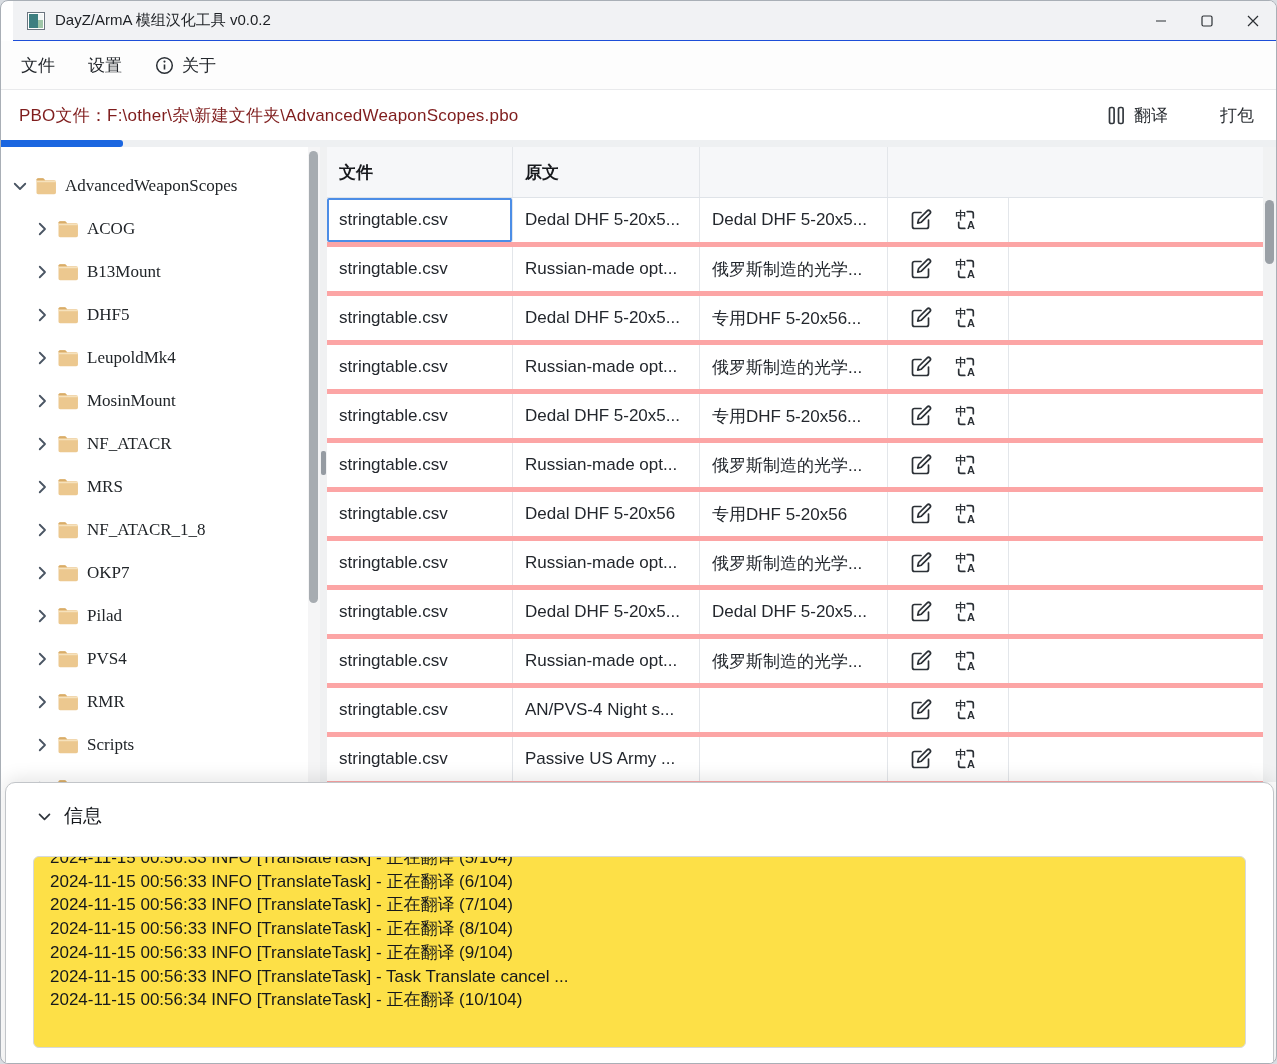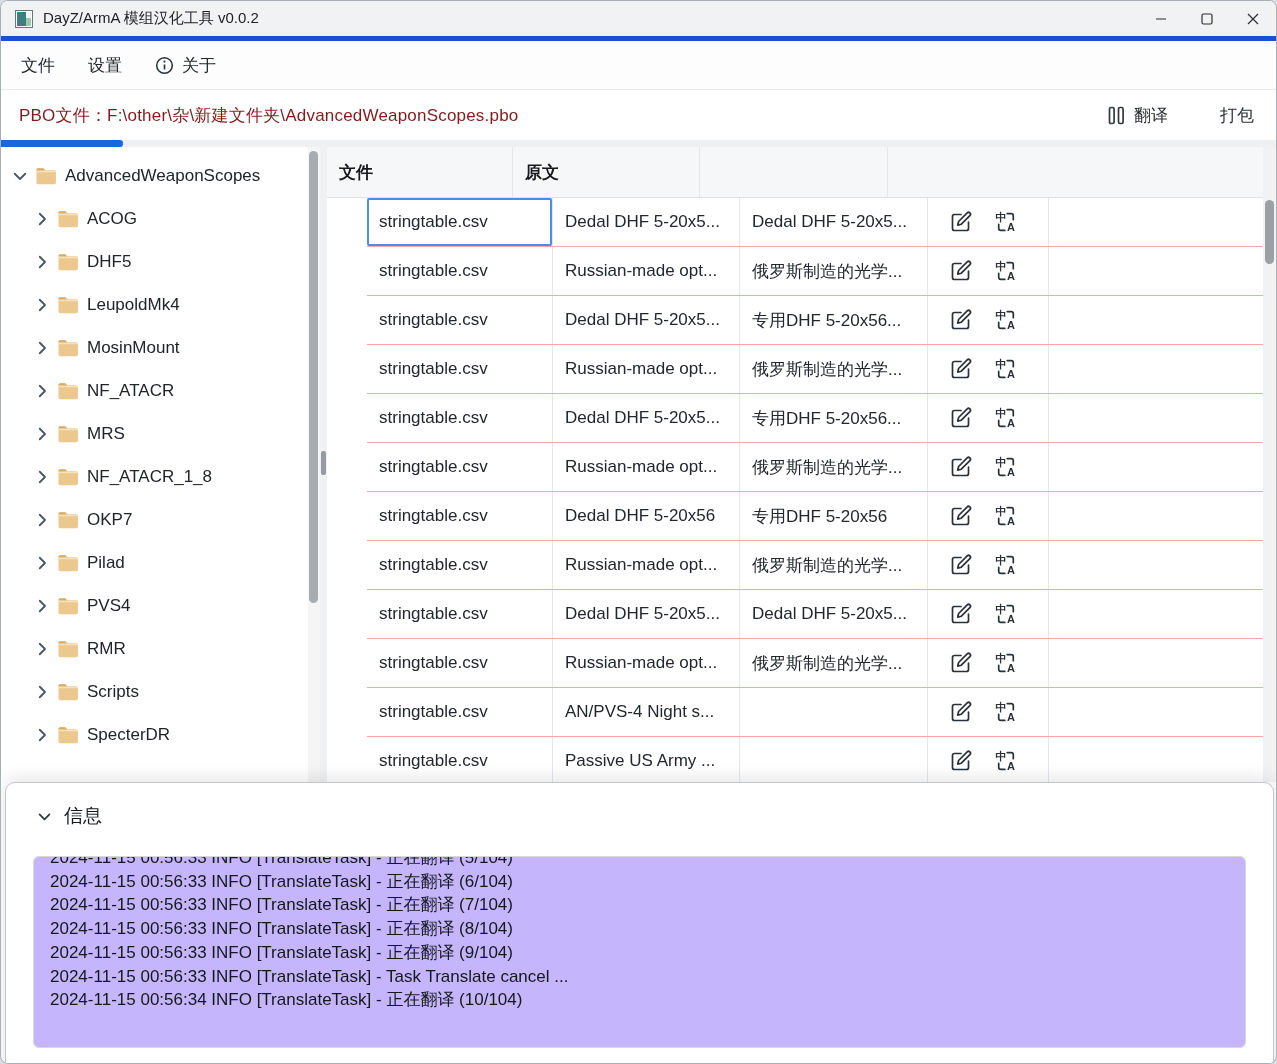--- a/index.html
+++ b/index.html
@@ -1,20 +1,20 @@
 <!DOCTYPE html>
 <html><head>
 <meta charset="utf-8">
 <style>
   html,body{margin:0;padding:0;background:#d9dde2;}
   body{width:1277px;height:1064px;overflow:hidden;font-family:"Liberation Sans","DejaVu Sans",sans-serif;}
   .window{position:relative;width:1277px;height:1064px;background:#fff;border:1px solid #a9afb6;border-radius:8px;box-sizing:border-box;overflow:hidden;}
 
   
-  .titlebar{position:absolute;left:0;top:0;right:0;height:40px;background:#f1f2f4;display:flex;align-items:center;border-bottom:5px solid #1d4ed8;box-sizing:border-box;}
+  .titlebar{position:absolute;left:12px;top:0;right:0;height:40px;background:#f1f2f4;display:flex;align-items:center;border-bottom:1px solid #1d4ed8;box-sizing:border-box;}
   .app-icon{width:18px;height:18px;margin-left:14px;display:inline-block;}
   .titlebar .title{margin-left:10px;font-size:15px;color:#1c1f23;}
   .win-controls{margin-left:auto;display:flex;height:100%;}
   .win-btn{width:46px;height:100%;display:flex;align-items:center;justify-content:center;color:#2b2f33;}
   .win-btn svg{display:block;}
 
   
   .menubar{position:absolute;left:0;top:40px;right:0;height:49px;background:#fdfdfd;border-bottom:1px solid #e9eaec;box-sizing:border-box;display:flex;align-items:center;padding-left:20px;gap:33px;}
   .menu-item{font-size:17px;color:#24282d;display:flex;align-items:center;gap:8px;cursor:default;}
 
@@ -23,53 +23,53 @@
   .path-text{font-size:17px;color:#7f1d1d;letter-spacing:.2px;white-space:nowrap;}
   .toolbar-buttons{margin-left:auto;display:flex;align-items:flex-end;gap:52px;}
   .tool-btn{display:flex;align-items:center;gap:9px;font-size:17px;color:#2a2e33;cursor:default;}
 
   
   .progressbar{position:absolute;left:0;top:139px;right:0;height:7px;background:#eef0f2;}
   .progress-fill{height:100%;background:#1b66e0;border-radius:0 3px 3px 0;width:0;}
 
   
   .main{position:absolute;left:0;top:146px;right:0;height:635px;display:flex;overflow:hidden;background:#fff;}
-  .tree{width:307px;flex:none;padding-top:7px;overflow:hidden;background:#fff;}
+  .tree{width:307px;flex:none;padding-top:17px;overflow:hidden;background:#fff;font-family:Liberation Serif, serif;}
   .tree-row{height:43px;display:flex;align-items:center;white-space:nowrap;}
   .tree-row.root{padding-left:10px;}
   .tree-row.child{padding-left:32px;}
   .tree-chev{width:18px;height:18px;flex:none;color:#4a5563;}
   .tree-folder{width:22px;height:19px;flex:none;margin-left:6px;}
   .tree-label{margin-left:8px;font-size:17px;color:#212529;}
   .tree-scroll{width:12px;flex:none;background:#f5f5f6;position:relative;}
   .tree-scroll .thumb{position:absolute;left:1px;top:4px;width:9px;height:452px;background:#a7acb1;border-radius:5px;}
   .splitter{width:7px;flex:none;background:#f0f1f2;position:relative;}
   .splitter .handle{position:absolute;left:1px;top:304px;width:5px;height:24px;background:#959ba2;border-radius:2px;}
 
   
   .table-wrap{flex:1;position:relative;overflow:hidden;background:#fff;}
   .tbl{position:absolute;left:0;top:0;right:13px;}
   .tbl-row{display:grid;grid-template-columns:186px 187px 188px 121px 1fr;}
   .tbl-row.head{height:51px;background:#f6f7f9;border-bottom:1px solid #dfe3e8;box-sizing:border-box;}
-  .tbl-row.body{height:49px;border-bottom:1px solid #fca5a5;box-sizing:border-box;background:#fff;margin-left:40px;}
+  .tbl-row.body{height:49px;border-bottom:5px solid #fca5a5;box-sizing:border-box;background:#fff;}
   .tbl-cell{display:flex;align-items:center;padding:0 10px 0 12px;border-right:1px solid #e3e6ea;overflow:hidden;white-space:nowrap;font-size:17px;color:#23272d;box-sizing:border-box;}
   .tbl-cell:last-child{border-right:none;}
   .tbl-row.head .tbl-cell{font-weight:bold;color:#17191d;}
   .tbl-cell.selected{box-shadow:inset 0 0 0 2px #4c8de6;border-radius:2px;}
   .tbl-cell.actions{gap:21px;padding-left:21px;color:#2b3036;}
   .icon-btn{width:24px;height:24px;display:inline-flex;align-items:center;justify-content:center;color:#2b3036;}
   .table-scroll{position:absolute;top:0;right:0;width:13px;height:100%;background:#f1f2f3;}
   .table-scroll .thumb{position:absolute;left:2px;top:53px;width:9px;height:64px;background:#9aa0a6;border-radius:5px;}
 
   
   .bottom-panel{position:absolute;left:4px;top:781px;width:1269px;height:313px;background:#fff;border:1px solid #c2c5c9;border-radius:10px;box-sizing:border-box;box-shadow:0 -4px 18px rgba(0,0,0,.10);}
   .panel-header{display:flex;align-items:center;gap:11px;margin:20px 0 0 30px;}
   .panel-header .chev{width:17px;height:17px;color:#2f353c;}
   .panel-title{font-size:19px;color:#15181c;font-weight:500;}
-  .logbox{position:absolute;left:27px;right:27px;top:73px;height:192px;border:1px solid #d6d9dc;border-radius:6px;background:#c4b5fd;overflow:hidden;box-sizing:border-box;padding:0 16px;}
+  .logbox{position:absolute;left:27px;right:27px;top:73px;height:192px;border:1px solid #d6d9dc;border-radius:6px;background:#fde047;overflow:hidden;box-sizing:border-box;padding:0 16px;}
   .log-inner{margin-top:-11px;}
   .log-line{font-size:17px;line-height:23.7px;color:#15181c;white-space:nowrap;}
 </style>
 </head>
 <body>
 
 <div class="window">
 
   <div class="titlebar">
     <span class="app-icon">
@@ -157,20 +157,31 @@
         <div class="tree-row child">
           <span class="tree-chev"><svg width="18" height="18" viewBox="0 0 24 24">
               <polyline points="9,5 16,12 9,19" fill="none" stroke="currentColor" stroke-width="2.4" stroke-linecap="round" stroke-linejoin="round"></polyline>
             </svg></span>
           <span class="tree-folder"><svg width="22" height="19" viewBox="0 0 24 21">
               <path d="M1.5 4.2c0-1 .8-1.8 1.8-1.8h5.6l2.2 2.3h10.1c1 0 1.8.8 1.8 1.8v11.8c0 1-.8 1.8-1.8 1.8H3.3c-1 0-1.8-.8-1.8-1.8z" fill="#ecc88f"></path>
               <path d="M1.5 4.2c0-1 .8-1.8 1.8-1.8h5.6l2.2 2.3h-9.6z" fill="#d9ad69"></path>
               <rect x="1.5" y="5.3" width="21.5" height="1.6" fill="#f6e2bd"></rect>
             </svg></span>
           <span class="tree-label">ACOG</span>
+        </div>
+        <div class="tree-row child">
+          <span class="tree-chev"><svg width="18" height="18" viewBox="0 0 24 24">
+              <polyline points="9,5 16,12 9,19" fill="none" stroke="currentColor" stroke-width="2.4" stroke-linecap="round" stroke-linejoin="round"></polyline>
+            </svg></span>
+          <span class="tree-folder"><svg width="22" height="19" viewBox="0 0 24 21">
+              <path d="M1.5 4.2c0-1 .8-1.8 1.8-1.8h5.6l2.2 2.3h10.1c1 0 1.8.8 1.8 1.8v11.8c0 1-.8 1.8-1.8 1.8H3.3c-1 0-1.8-.8-1.8-1.8z" fill="#ecc88f"></path>
+              <path d="M1.5 4.2c0-1 .8-1.8 1.8-1.8h5.6l2.2 2.3h-9.6z" fill="#d9ad69"></path>
+              <rect x="1.5" y="5.3" width="21.5" height="1.6" fill="#f6e2bd"></rect>
+            </svg></span>
+          <span class="tree-label">B13Mount</span>
         </div>
         <div class="tree-row child">
           <span class="tree-chev"><svg width="18" height="18" viewBox="0 0 24 24">
               <polyline points="9,5 16,12 9,19" fill="none" stroke="currentColor" stroke-width="2.4" stroke-linecap="round" stroke-linejoin="round"></polyline>
             </svg></span>
           <span class="tree-folder"><svg width="22" height="19" viewBox="0 0 24 21">
               <path d="M1.5 4.2c0-1 .8-1.8 1.8-1.8h5.6l2.2 2.3h10.1c1 0 1.8.8 1.8 1.8v11.8c0 1-.8 1.8-1.8 1.8H3.3c-1 0-1.8-.8-1.8-1.8z" fill="#ecc88f"></path>
               <path d="M1.5 4.2c0-1 .8-1.8 1.8-1.8h5.6l2.2 2.3h-9.6z" fill="#d9ad69"></path>
               <rect x="1.5" y="5.3" width="21.5" height="1.6" fill="#f6e2bd"></rect>
             </svg></span>

